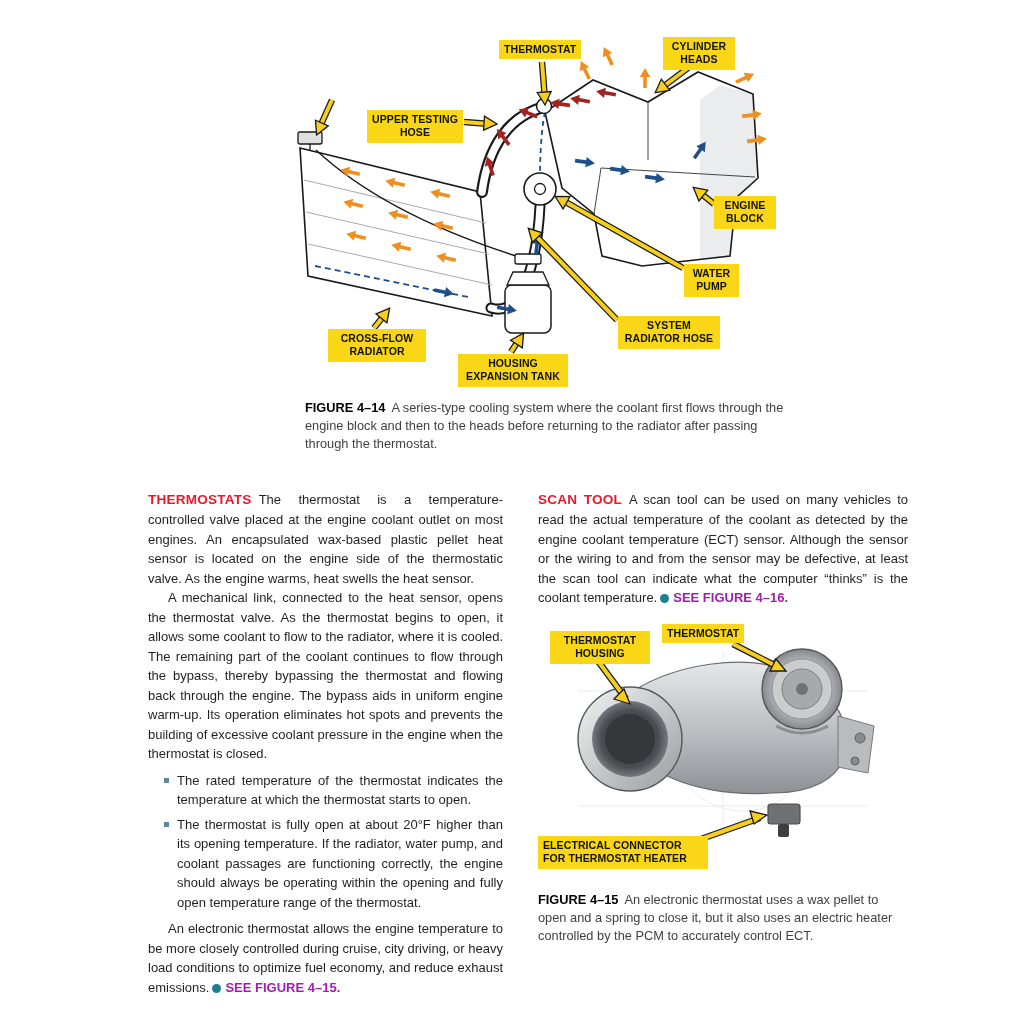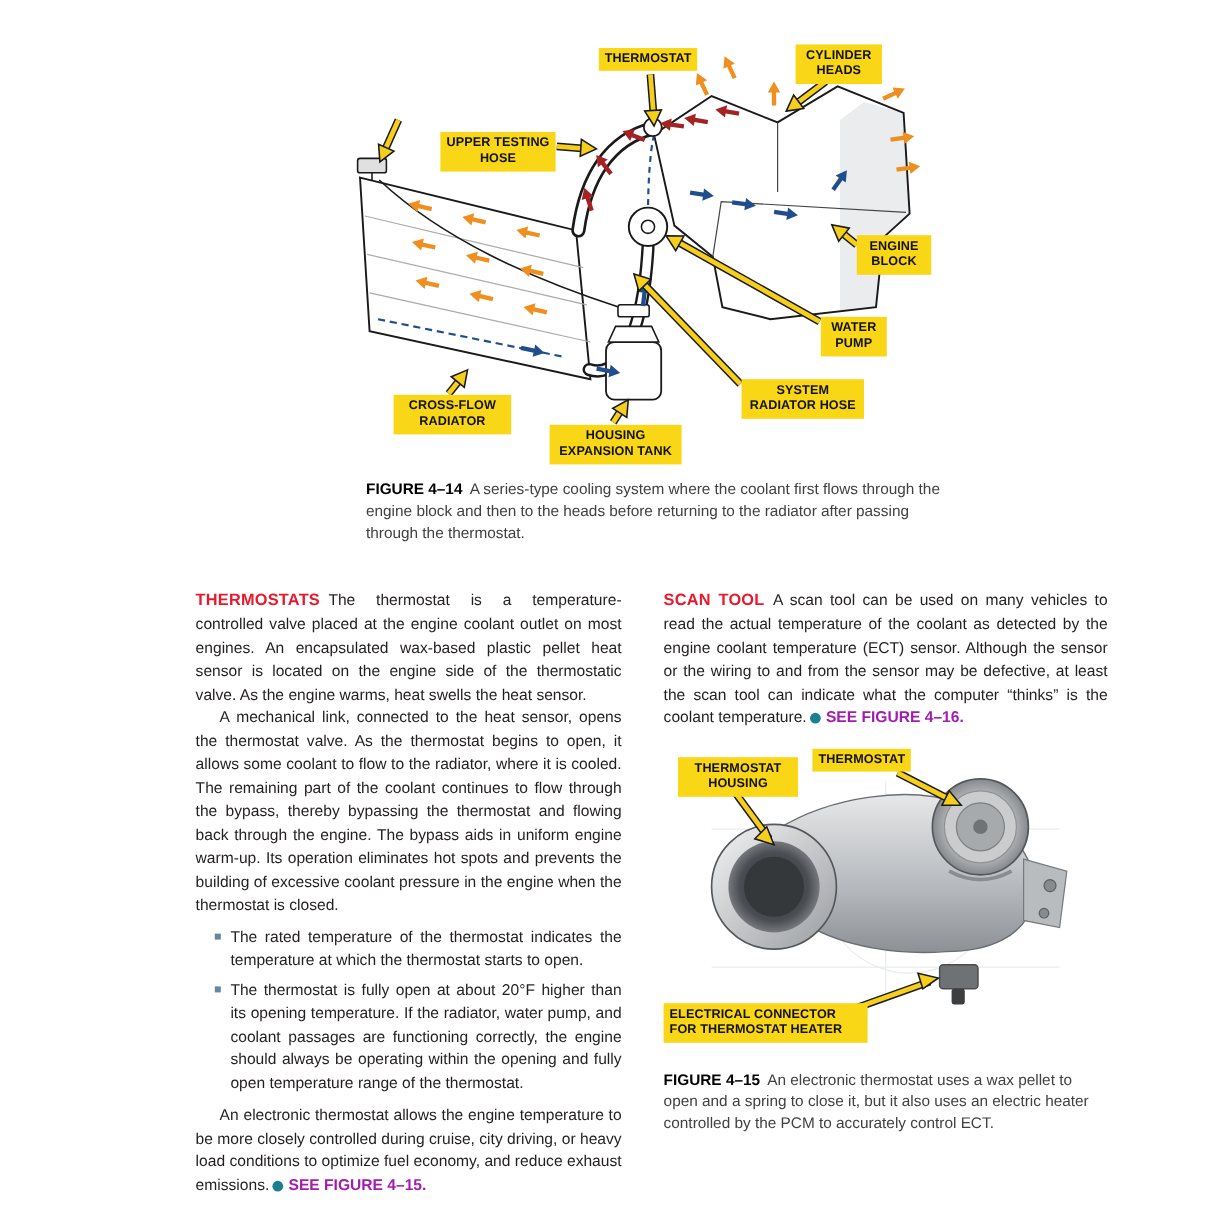--- a/index.html
+++ b/index.html
@@ -25,21 +25,21 @@
     letter-spacing:0.1px;
   }
   .callout.ta-l { text-align:left; }
   .nowrap { white-space:nowrap; }
 
   .fig-caption { font-size:12.8px; line-height:1.42; color:#414141; }
   .fig-caption b { color:#000; margin-right:6px; }
   .fig14-caption { position:absolute; left:305px; top:399px; width:480px; z-index:3; }
 
   
-  .columns { position:absolute; left:163px; top:490px; width:760px; display:flex; gap:35px; z-index:2; }
+  .columns { position:absolute; left:148px; top:490px; width:760px; display:flex; gap:35px; z-index:2; }
   .col-left  { width:366px; }
   .col-right { width:370px; position:relative; }
 
   p.body { font-size:13px; line-height:1.5; text-align:justify; }
   p.body.ind { text-indent:20px; }
   .red-head { color:#e8192c; font-weight:bold; font-size:13.6px; margin-right:7px; letter-spacing:0.2px; }
   .see-fig { font-weight:bold; color:#a21caf; }
   .see-dot {
     display:inline-block; width:9px; height:9px; border-radius:50%;
     background:#1b7f8e; margin:0 4px 0 3px; vertical-align:-1px;

